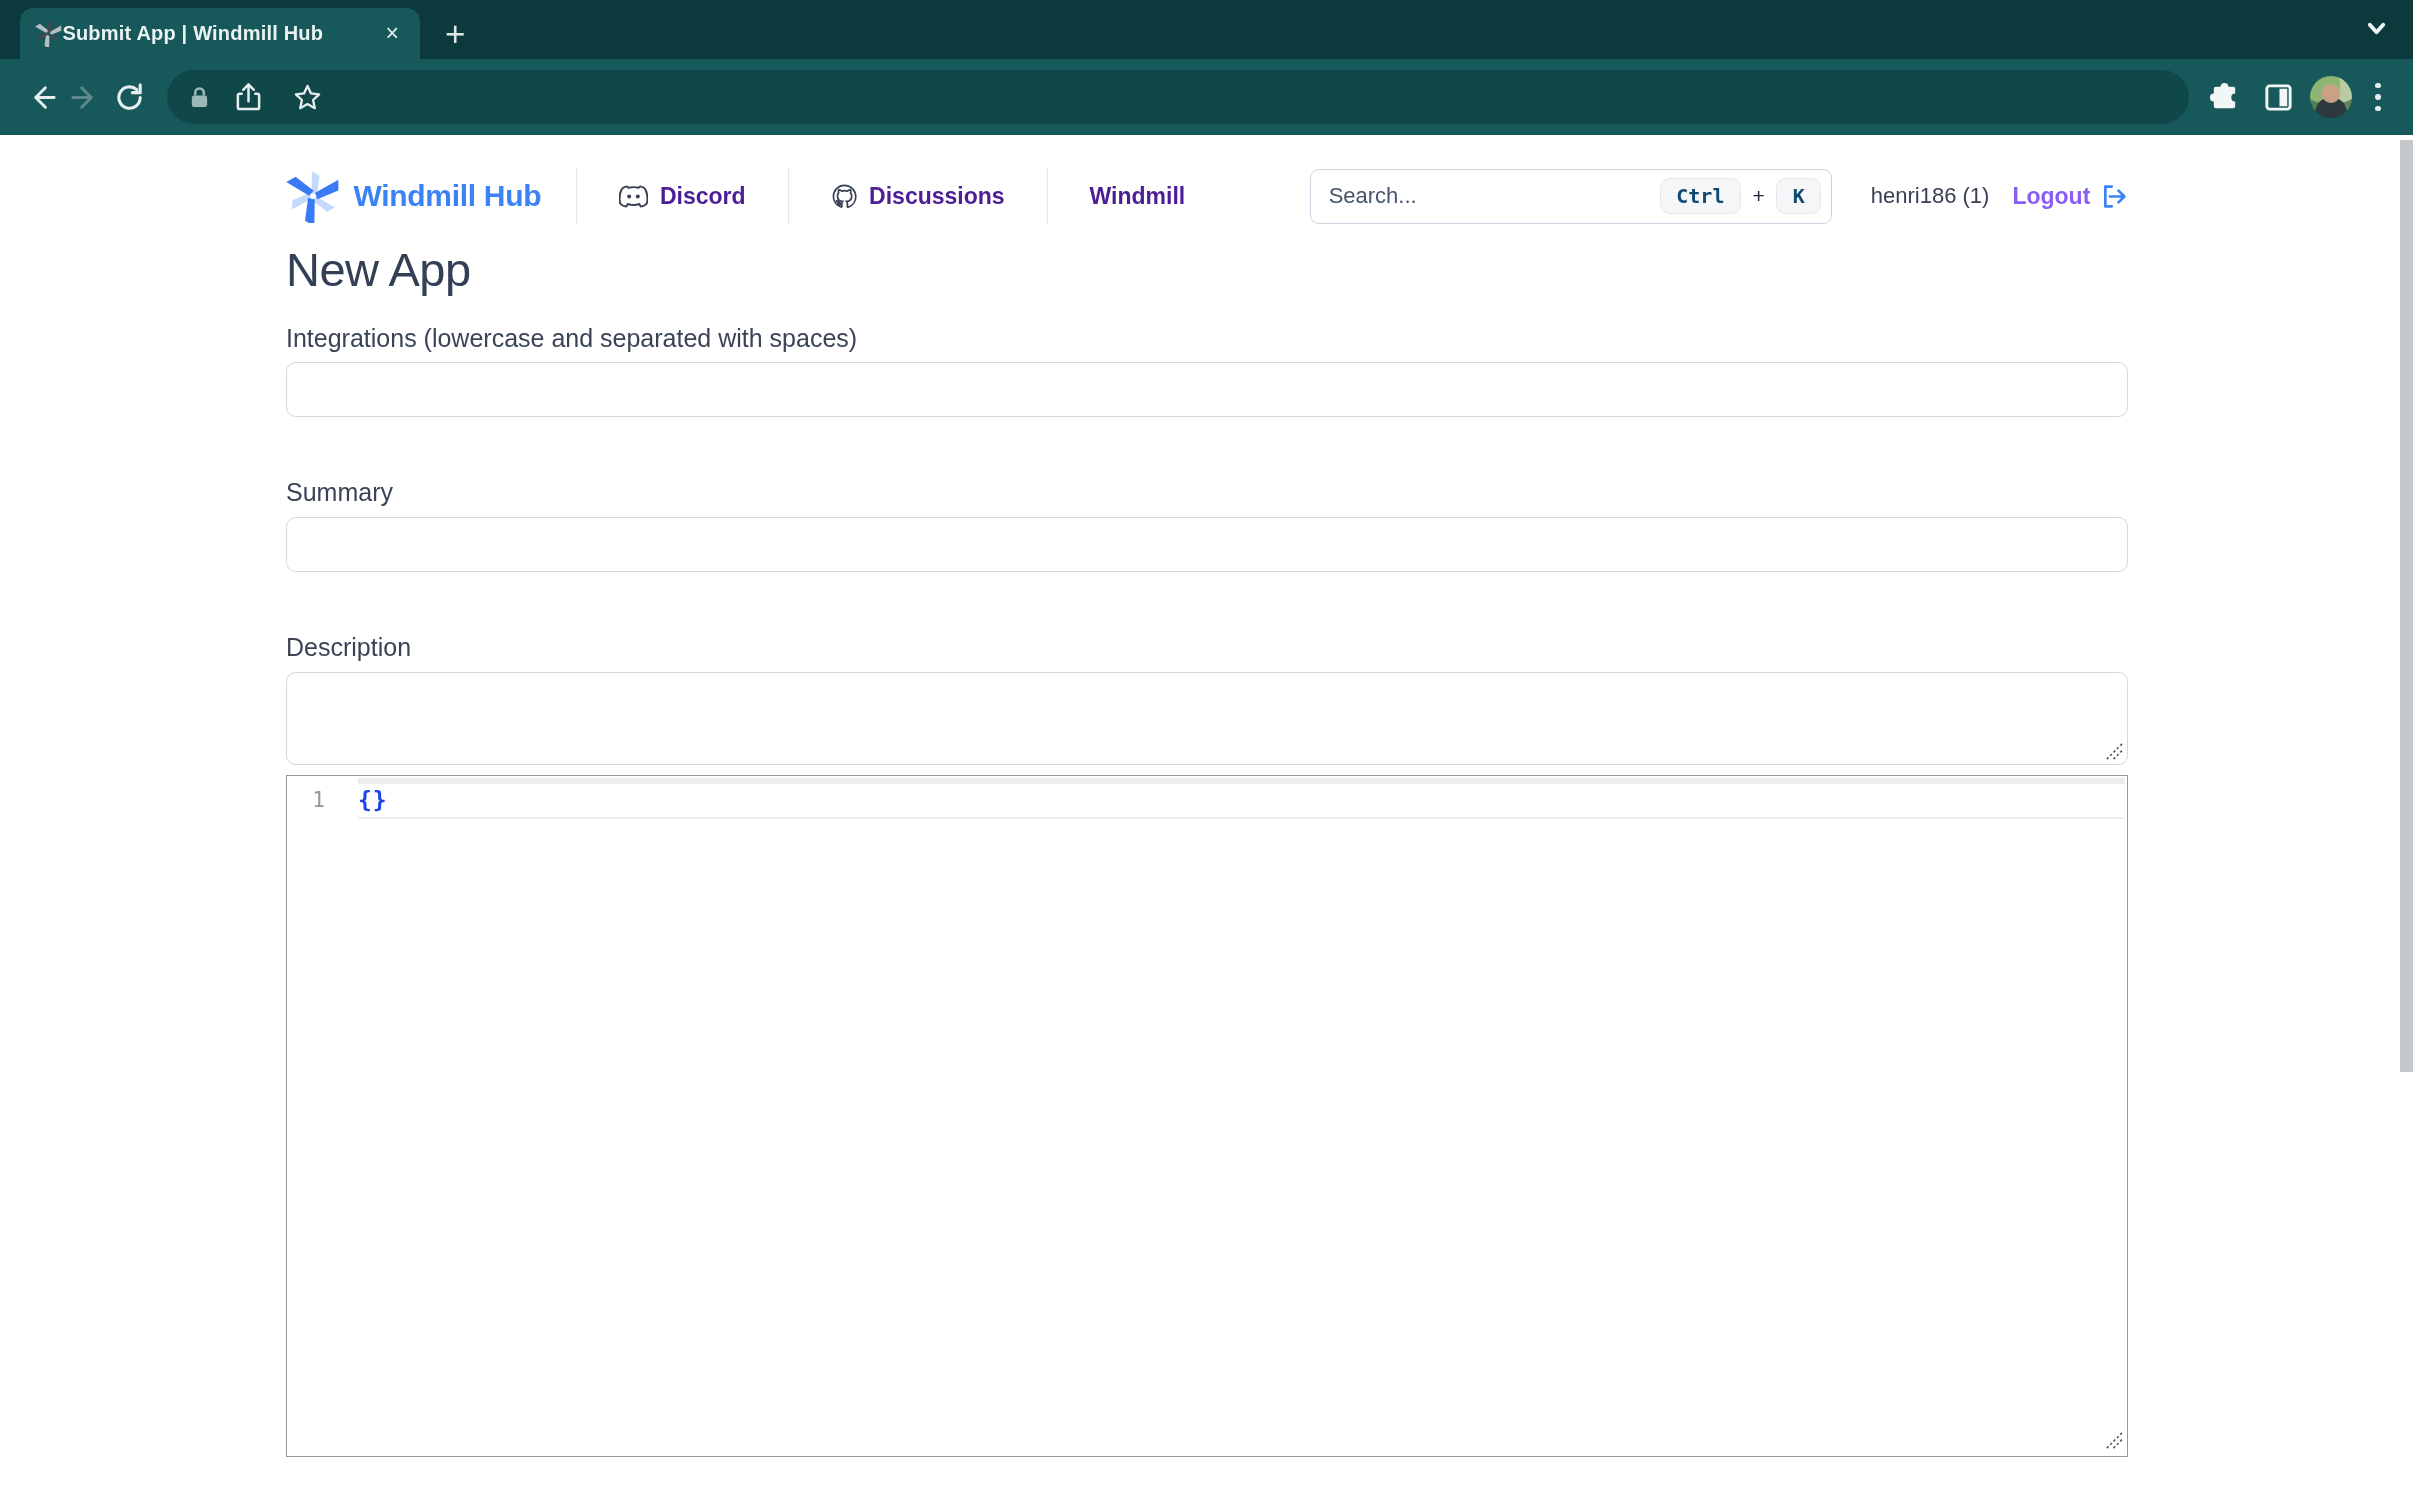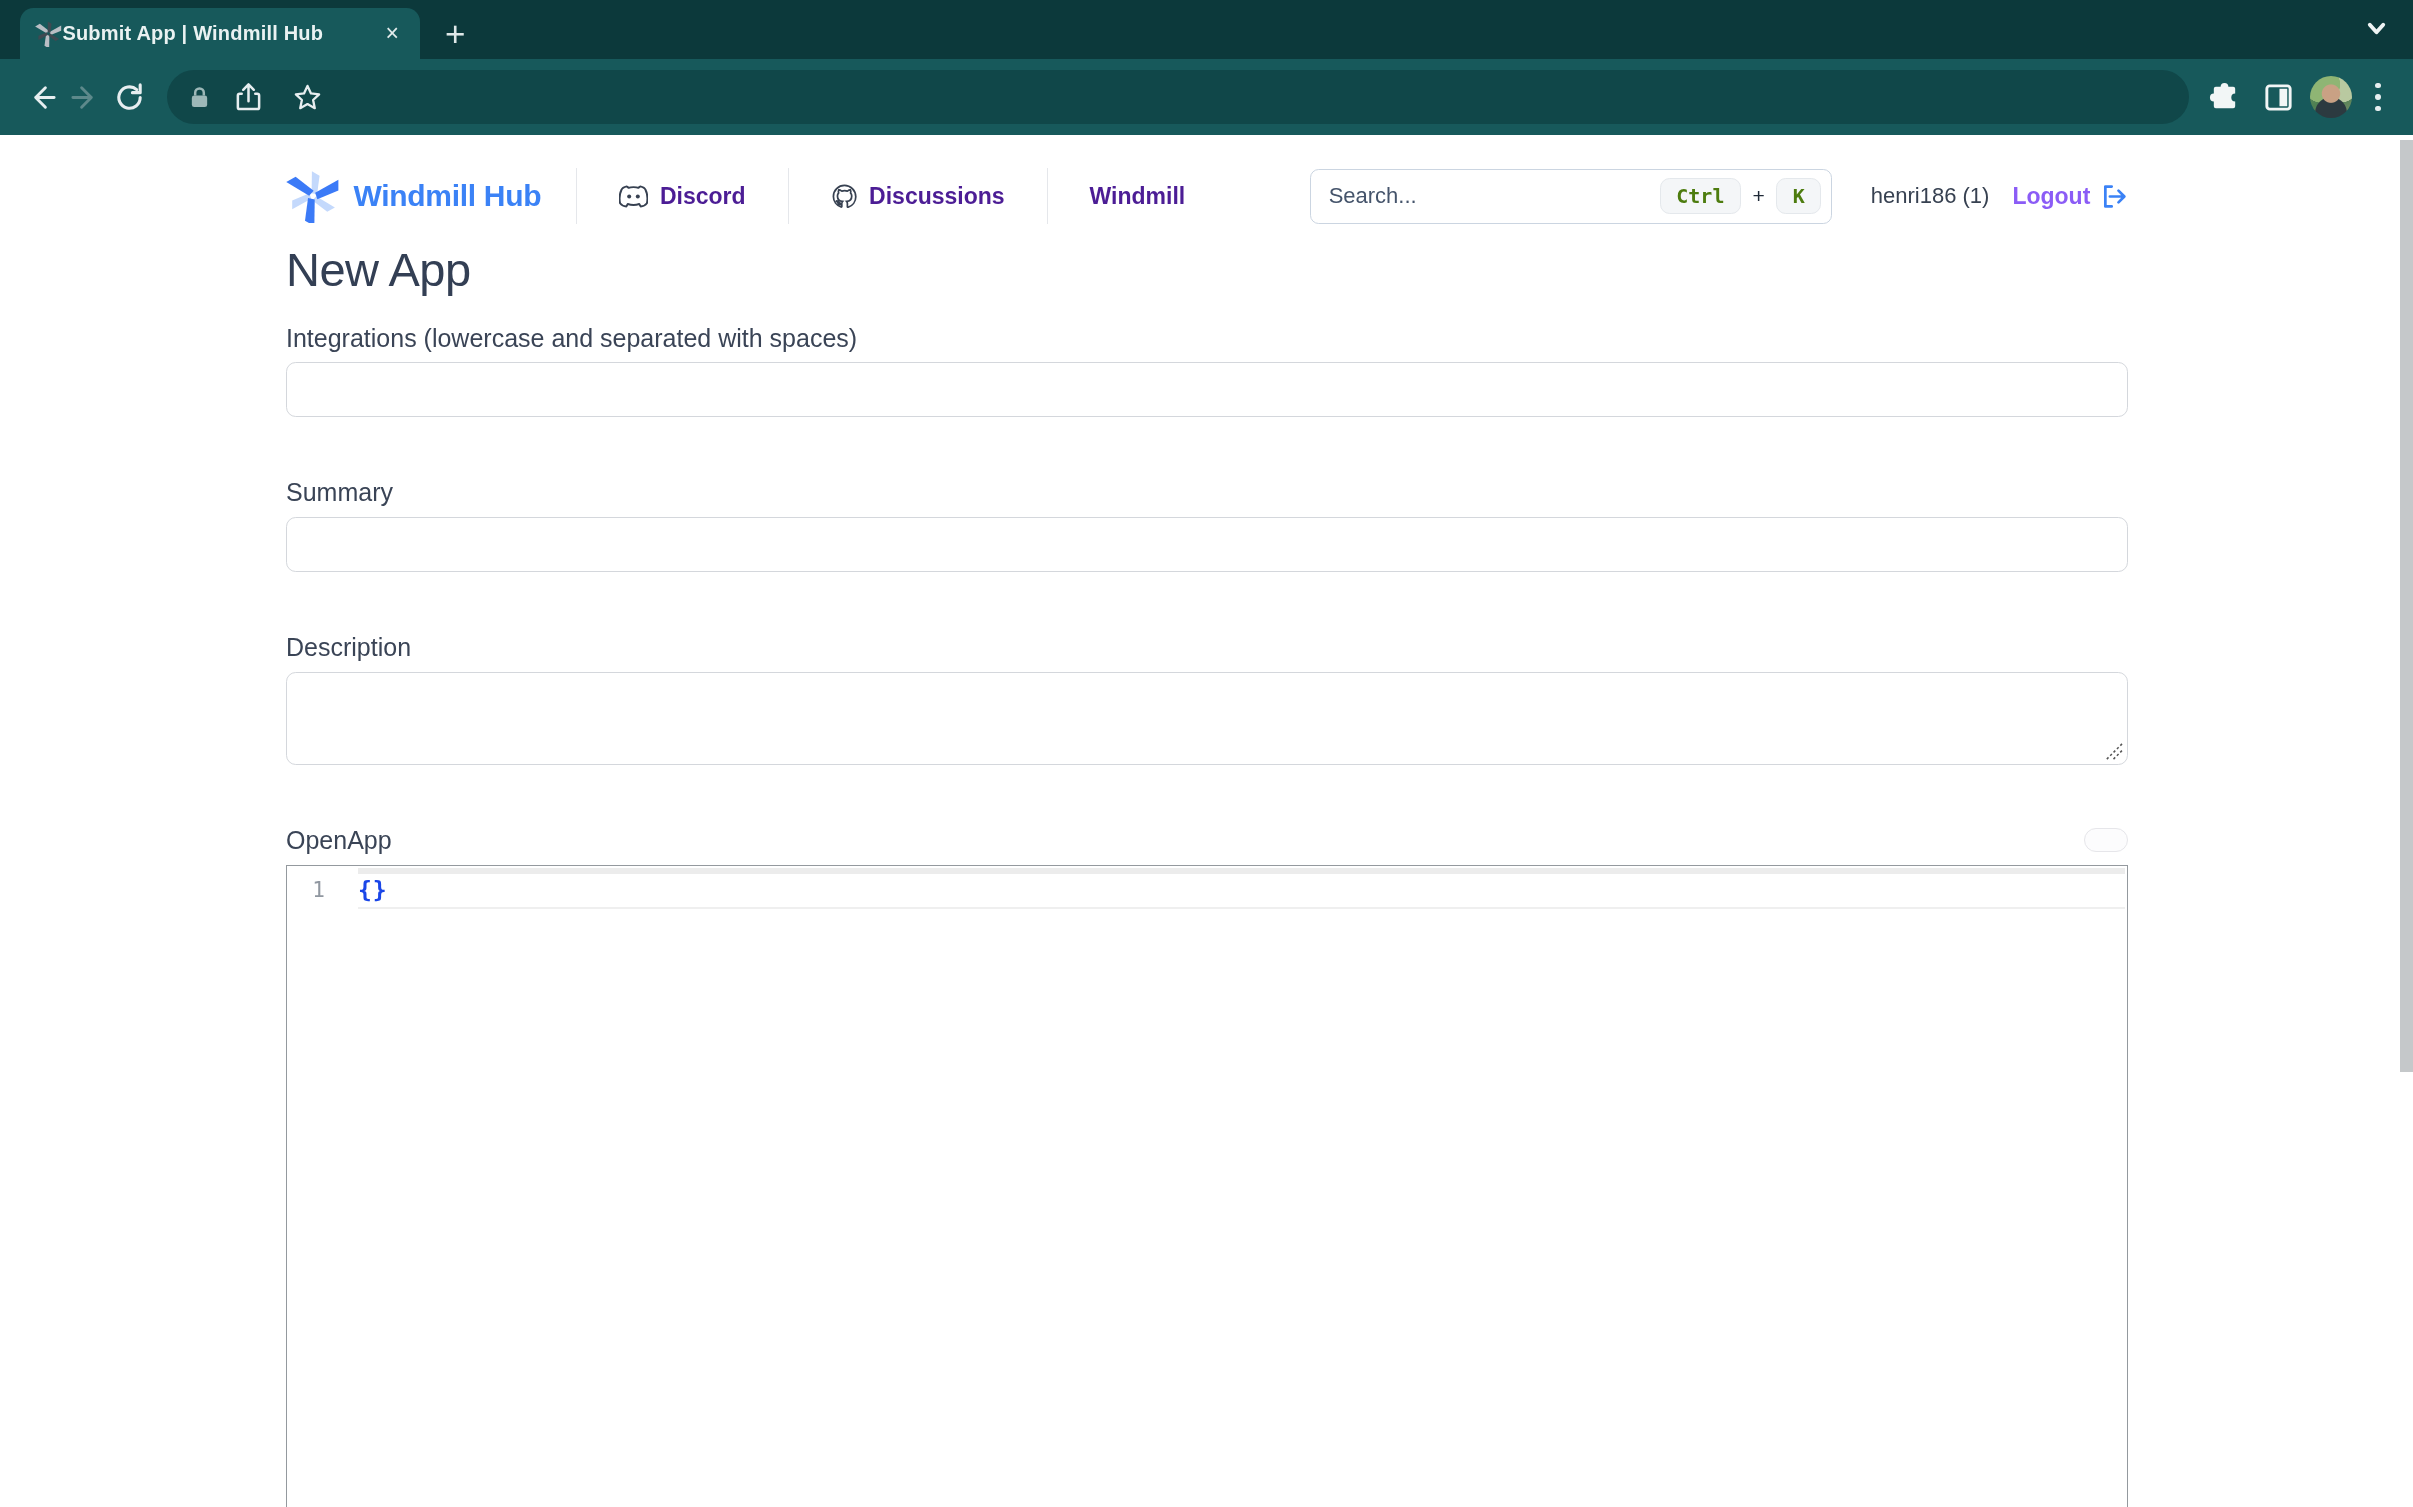--- a/index.html
+++ b/index.html
@@ -44,21 +44,21 @@
   .brand-title { color:#3b82f6; font-size:30px; font-weight:800; letter-spacing:-0.3px; }
   .nav { display:flex; align-items:center; margin-left:35px; height:56px; }
   .nav-item { display:flex; align-items:center; gap:11.6px; padding:0 42px; height:100%;
               border-left:1.9px solid #e5e7eb; color:#4c1d95; font-size:23px; font-weight:600; }
   .search { flex:1; max-width:626px; margin-left:83px; height:55px; border:1.9px solid #cbd5e1; border-radius:8.7px;
             display:flex; align-items:center; padding:0 9.7px 0 17.4px; gap:9.7px; }
   .search input { border:none; outline:none; flex:1; font-size:22px; color:#334155; min-width:0;
                   font-family:"Liberation Sans", sans-serif; background:transparent; }
   .search input::placeholder { color:#45546b; opacity:1; }
   .kbd { background:#f4f6f8; border:1.9px solid #e4e8ec; border-radius:9.7px; padding:4.8px 15.4px;
-         font-family:"DejaVu Sans Mono", monospace; font-weight:bold; font-size:20px; color:#4d7c0f; }
+         font-family:"DejaVu Sans Mono", monospace; font-weight:bold; font-size:20px; color:#0c4a6e; }
   .kbd-sep { font-size:21px; color:#1f2937; margin:0 1.9px; }
   .user { margin-left:auto; display:flex; align-items:center; gap:23px; white-space:nowrap; padding-left:39px; }
   .user-name { font-size:22px; color:#374151; }
   .logout { display:flex; align-items:center; gap:8.7px; color:#8b5cf6; font-size:23px; font-weight:700; text-decoration:none; }
 
   .page-title { margin-top:14.5px; font-size:47px; font-weight:400; color:#333f54; letter-spacing:-0.5px; }
 
   .field-label { margin-top:61px; font-size:25px; color:#3a4456; }
   .field-label.first { margin-top:27px; }
   .text-input { margin-top:9.7px; width:100%; height:55px; border:1.9px solid #d4d7dc; border-radius:9.7px;
@@ -252,24 +252,20 @@
     <div class="field-label">Description</div>
     <div class="textarea-wrap">
       <textarea class="textarea" style=""></textarea>
       <span class="grip">
         <svg width="21" height="21" viewBox="0 0 22 22">
             <path d="M4 20 L20 4 M11 20 L20 11" stroke="#555" stroke-width="1.6" stroke-dasharray="2.5 2.5"></path>
           </svg>
       </span>
     </div>
 
-    <div class="editor-head">
-      <div class="field-label" style="margin-top:0;">OpenApp</div>
-      <div class="toggle"></div>
-    </div>
 
     <div class="editor">
       <div class="current-line"></div>
       <div class="code-row">
         <span class="gutter">1</span>
         <span class="code">{}</span>
       </div>
       <span class="grip">
         <svg width="21" height="21" viewBox="0 0 22 22">
             <path d="M4 20 L20 4 M11 20 L20 11" stroke="#555" stroke-width="1.6" stroke-dasharray="2.5 2.5"></path>

